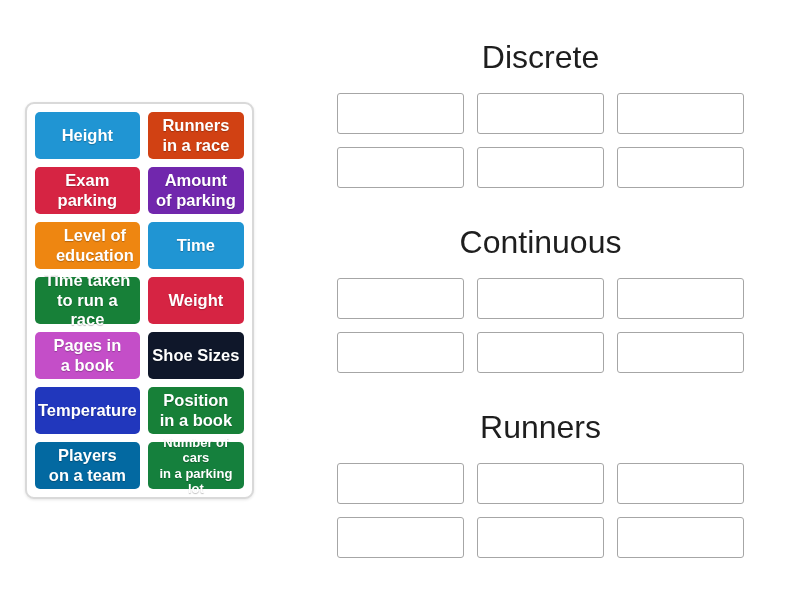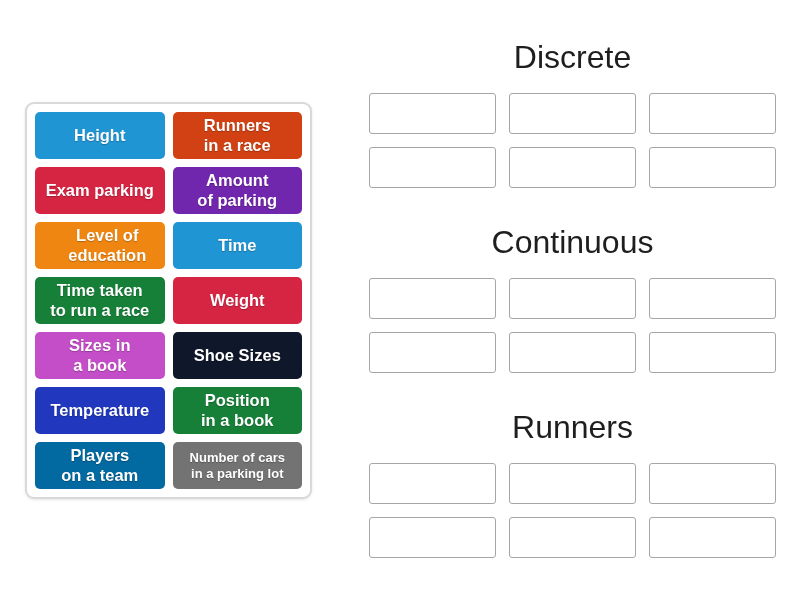--- a/index.html
+++ b/index.html
@@ -14,21 +14,21 @@
     height: 600px;
     background: #ffffff;
     overflow: hidden;
   }
 
   
   .tile-card {
     position: absolute;
     left: 25px;
     top: 102px;
-    width: 287px;
+    width: 229px;
     box-sizing: border-box;
     background: #ffffff;
     border: 2px solid #d9d9d9;
     border-radius: 9px;
     padding: 8px;
     display: grid;
     grid-template-columns: 1fr 1fr;
     gap: 8px;
     box-shadow: 0 1px 3px rgba(0,0,0,0.10);
   }
@@ -50,21 +50,21 @@
     padding: 0 3px;
     box-sizing: border-box;
   }
   .tile.small {
     font-size: 13px;
   }
 
   
   .groups {
     position: absolute;
-    left: 369px;
+    left: 337px;
     top: 38px;
     width: 407px;
   }
   .group-section {
     margin-bottom: 35px;
   }
   .group-title {
     margin: 0 0 17px 0;
     font-size: 32px;
     line-height: 38px;
@@ -95,29 +95,29 @@
 in a race</div>
       <div class="tile" style="background: rgb(214, 36, 67);">Exam parking</div>
       <div class="tile" style="background: rgb(113, 39, 173);">Amount
 of parking</div>
       <div class="tile" style="background: rgb(238, 134, 17); padding-left: 18px;">Level of
 education</div>
       <div class="tile" style="background: rgb(32, 149, 211);">Time</div>
       <div class="tile" style="background: rgb(23, 128, 56);">Time taken
 to run a race</div>
       <div class="tile" style="background: rgb(214, 36, 67);">Weight</div>
-      <div class="tile" style="background: rgb(196, 78, 200);">Sizes in
+      <div class="tile" style="background: rgb(196, 78, 200);">Pages in
 a book</div>
       <div class="tile" style="background: #0f172a; text-align: center;">Shoe Sizes</div>
       <div class="tile" style="background: rgb(33, 55, 189);">Temperature</div>
       <div class="tile" style="background: rgb(23, 128, 56);">Position
 in a book</div>
       <div class="tile" style="background: #0369a1;">Players
 on a team</div>
-      <div class="tile small" style="background: #737373;">Number of cars
+      <div class="tile small" style="background: #15803d;">Number of cars
 in a parking lot</div>
     </div>
   <div class="groups" id="groupsWrap">
       <div class="group-section">
         <h2 class="group-title">Discrete</h2>
         <div class="slot-grid">
           <div class="slot"></div>
           <div class="slot"></div>
           <div class="slot"></div>
           <div class="slot"></div>

